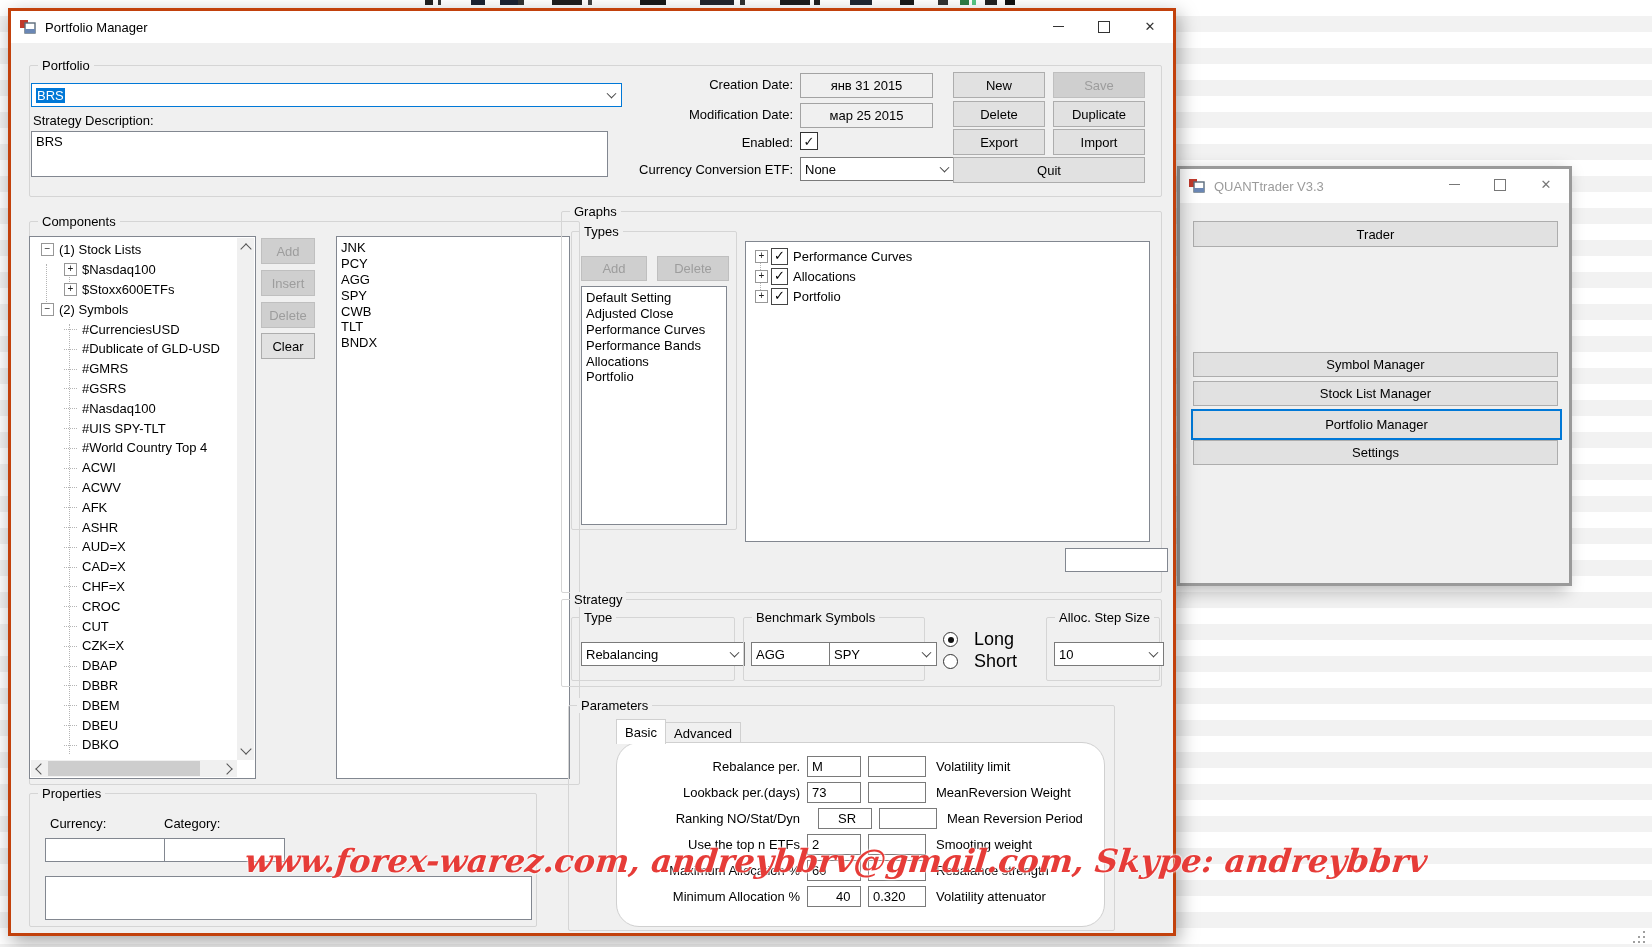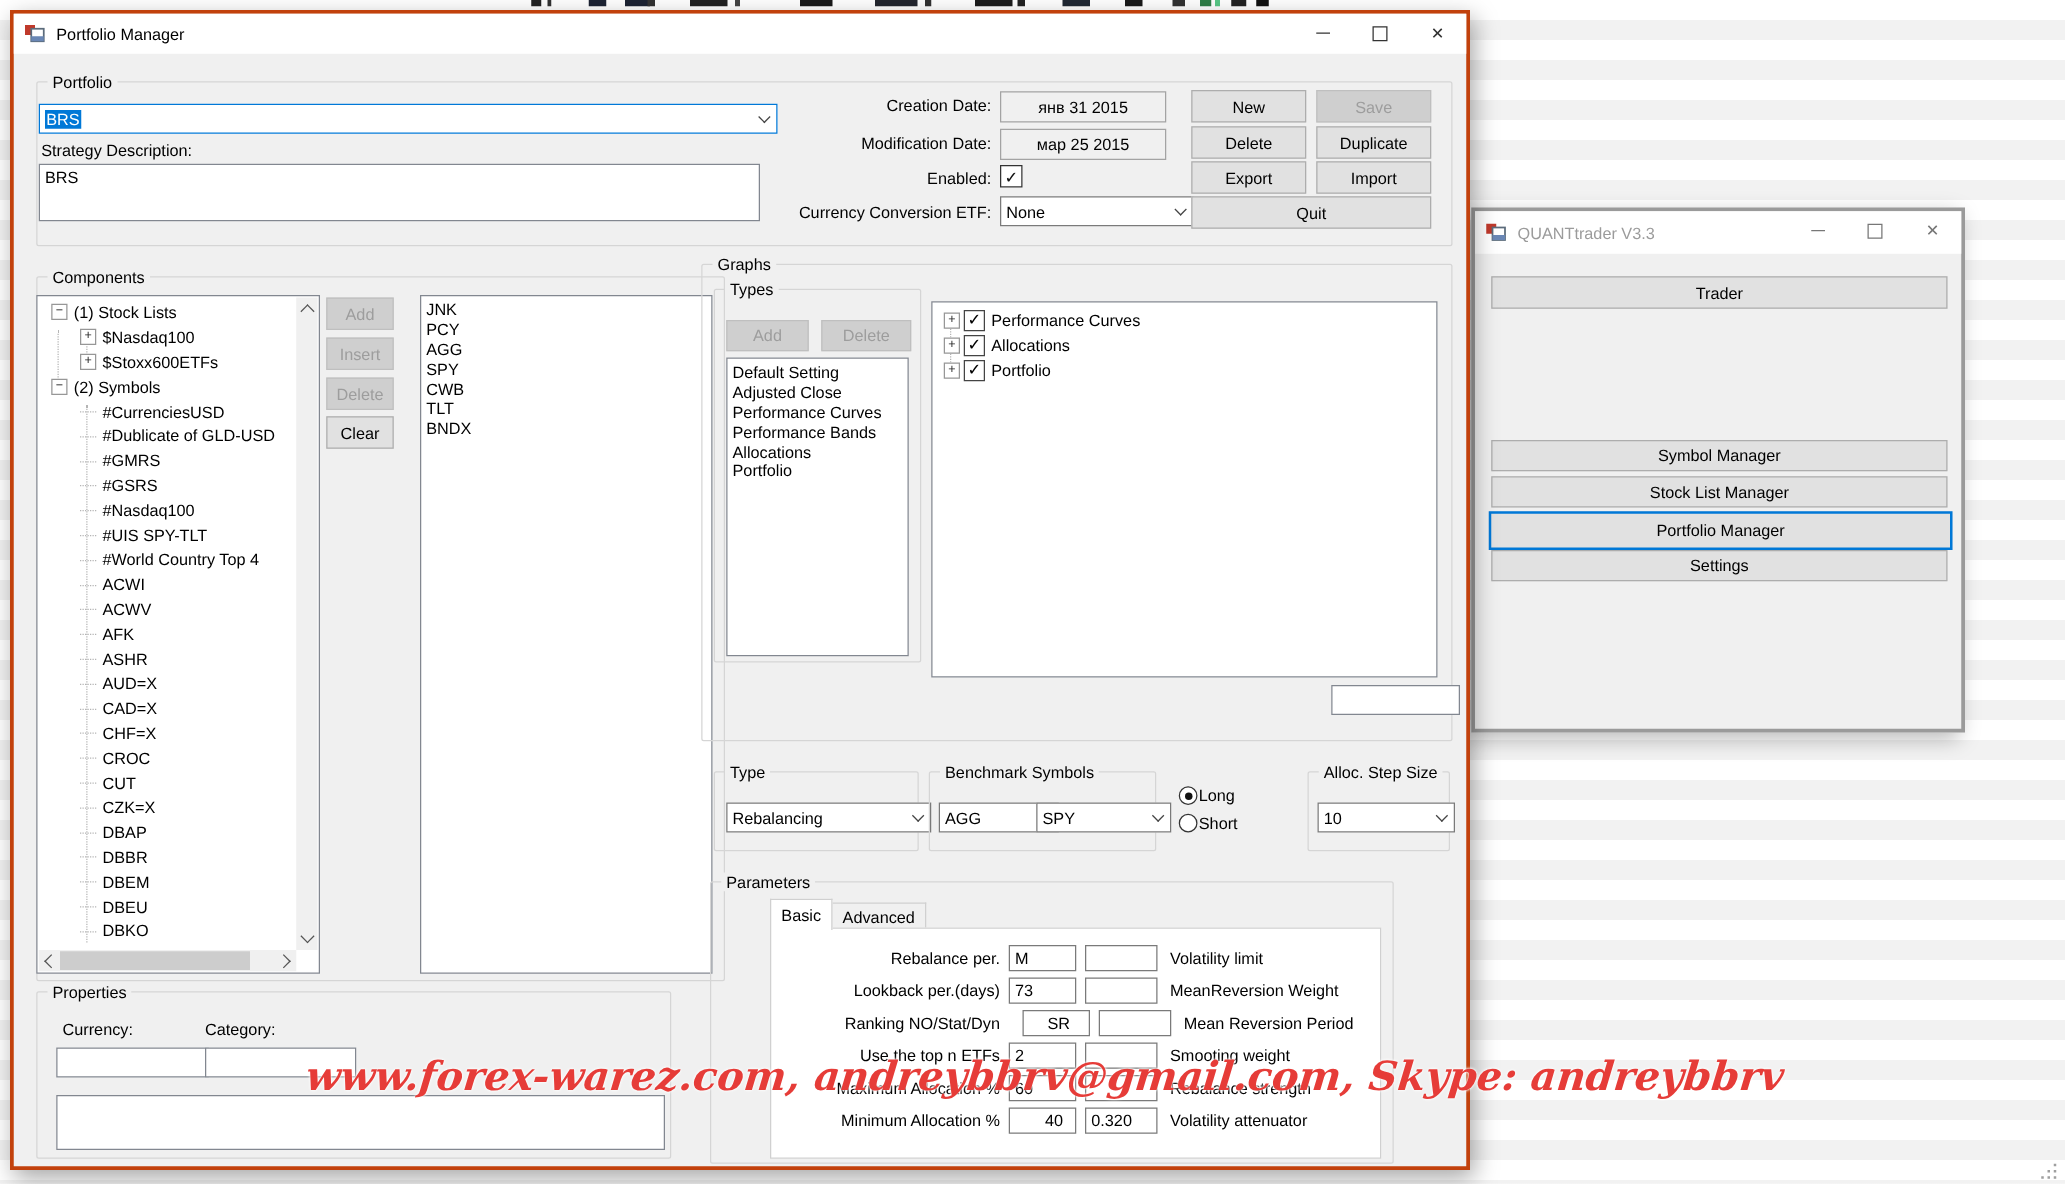--- a/index.html
+++ b/index.html
@@ -25,21 +25,21 @@
   .btn.disabled{background:#cfcfcf;border-color:#bfbfbf;color:#9d9d9d;}
   .textbox{position:absolute;background:#fff;border:1px solid #828790;display:flex;align-items:center;padding:0 4px;font-size:13px;}
   .databox{position:absolute;background:#f0f0f0;border:1px solid #a3a3a3;display:flex;align-items:center;justify-content:center;font-size:13px;}
   .combo{position:absolute;background:#fff;border:1px solid #7a7a7a;display:flex;align-items:center;padding:0 18px 0 4px;font-size:13px;}
   .combo .chev{position:absolute;right:6px;top:50%;width:6px;height:6px;border-right:1.4px solid #444;border-bottom:1.4px solid #444;transform:translateY(-70%) rotate(45deg);}
   .combo.focused{border:1px solid #0078d7;}
   .sel-text{background:#0078d7;color:#fff;padding:0 1px;}
   .lbl{position:absolute;font-size:13px;white-space:nowrap;}
   .rlbl{text-align:right;}
   .checkbox{position:absolute;width:16px;height:16px;background:#fff;border:1px solid #333;display:flex;align-items:center;justify-content:center;font-size:13px;line-height:1;color:#111;}
-  .radio-row{position:absolute;display:flex;align-items:center;gap:1px;font-size:13px;}
+  .radio-row{position:absolute;display:flex;align-items:center;gap:16px;font-size:18px;}
   .radio{width:13px;height:13px;border:1px solid #333;border-radius:50%;background:#fff;display:flex;align-items:center;justify-content:center;}
   .radio .dot{width:6px;height:6px;border-radius:50%;background:#111;}
   .panel{position:absolute;background:#fff;border:1px solid #828790;overflow:hidden;}
   
   .tree-rows{position:absolute;left:1px;top:3px;right:18px;bottom:18px;overflow:hidden;}
   .tree-row{position:relative;height:19.8px;display:flex;align-items:center;white-space:nowrap;}
   .expander{position:absolute;width:11px;height:11px;border:1px solid #979797;background:#fff;font-size:10px;line-height:9px;text-align:center;color:#222;z-index:2;}
   .stub{position:absolute;border-top:1px dotted #b5b5b5;width:13px;}
   .tree-label{position:absolute;font-size:13px;}
   .guide{position:absolute;border-left:1px dotted #b5b5b5;width:0;}
@@ -372,20 +372,23 @@
         </div>
         <div class="gtree-row">
           <span class="expander" style="left: 8px;">+</span>
           <span class="gcheck">✓</span>
           <span class="tree-label" style="left: 46px;">Portfolio</span>
         </div>
       </div>
   </div>
   <div class="textbox" style="left:1054px;top:537px;width:93px;height:22px;"></div>
 
+  <div class="groupbox" style="left:550px;top:588px;width:599px;height:86px;">
+    <span class="gb-label">Strategy</span>
+  </div>
   <div class="groupbox" style="left:560px;top:606px;width:162px;height:62px;">
     <span class="gb-label">Type</span>
   </div>
   <div class="combo" style="left:570px;top:631px;width:140px;height:22px;">
     <span>Rebalancing</span>
       <span class="chev"></span>
   </div>
   <div class="groupbox" style="left:732px;top:606px;width:180px;height:62px;">
     <span class="gb-label">Benchmark Symbols</span>
   </div>
@@ -417,21 +420,21 @@
 
   <div class="groupbox" style="left:557px;top:694px;width:545px;height:224px;">
     <span class="gb-label">Parameters</span>
   </div>
   <div class="tab selected" style="left:605px;top:708px;width:48px;height:24px;">
       <span>Basic</span>
     </div>
   <div class="tab unselected" style="left:654px;top:711px;width:74px;height:21px;">
       <span>Advanced</span>
     </div>
-  <div class="tabpage" style="left:605px;top:731px;width:487px;height:183px;">
+  <div class="tabpage" style="left:605px;top:731px;width:487px;height:183px;border-radius:23px;">
     <div id="param-rows" style="padding-top:10px;">
         <div class="prow">
           <div class="p-label">Rebalance per.</div>
           <div class="p-ctrl" style="width: 54px; margin-left: 7px;">
             <span>M</span>
             <span class="chev"></span>
           </div>
           <div class="p-ctrl" style="width: 58px; margin-left: 7px;">
             <span></span>
           </div>

